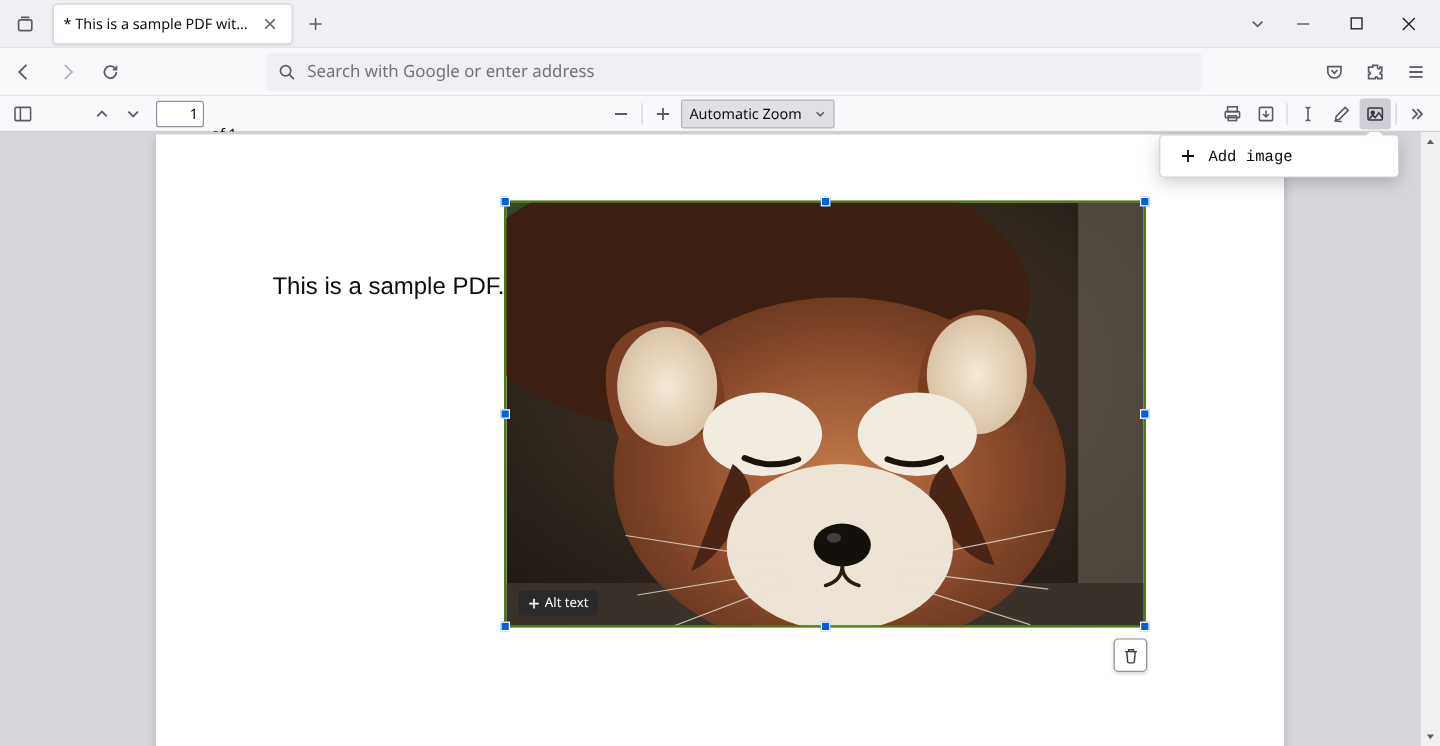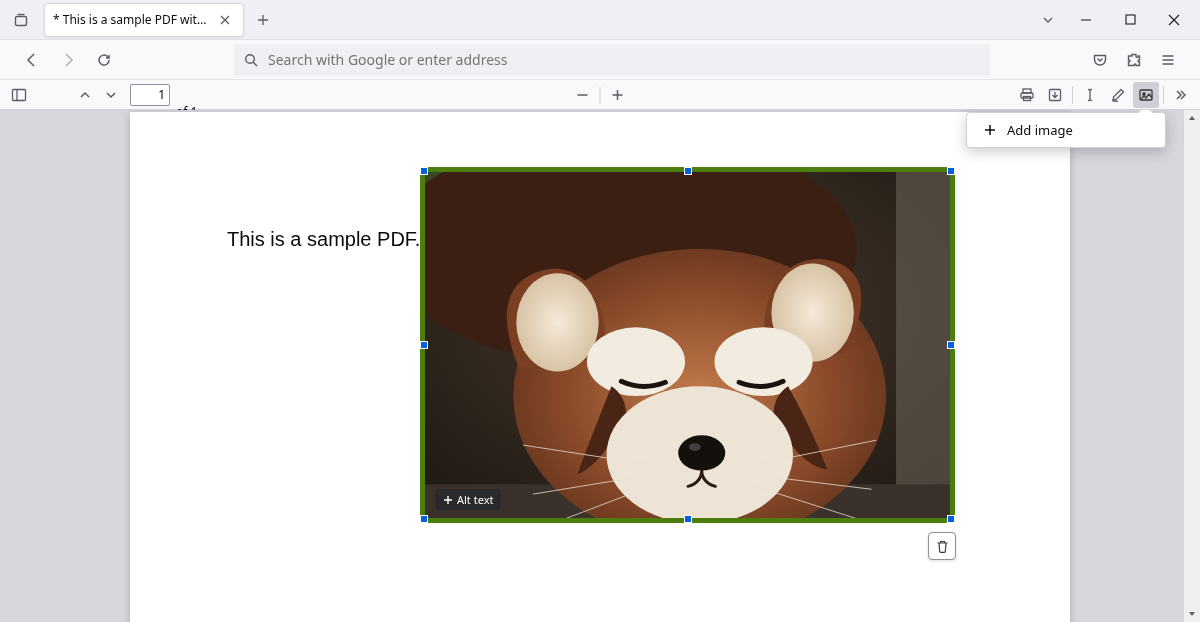--- a/index.html
+++ b/index.html
@@ -11,21 +11,21 @@
   .spaces-btn { width: 34px; height: 32px; display:flex; align-items:center; justify-content:center; border-radius:4px; }
   .tab { height: 34px; width: 200px; margin-left: 6px; background:#fff; border:1px solid #d7d7db; border-radius:4px; display:flex; align-items:center; padding:0 8px; gap:6px; box-shadow:0 1px 2px rgba(0,0,0,0.08); }
   .tab-title { flex:1; white-space:nowrap; overflow:hidden; text-overflow:ellipsis; font-size:12px; }
   .tab-close { width:20px;height:20px;display:flex;align-items:center;justify-content:center;border-radius:3px;color:#5b5b66; }
   .newtab { width:30px;height:30px;display:flex;align-items:center;justify-content:center;margin-left:4px;border-radius:4px;color:#5b5b66; }
   .win-controls { margin-left:auto; display:flex; align-items:center; gap:0; }
   .win-btn { width:44px;height:36px;display:flex;align-items:center;justify-content:center;color:#1c1b22; }
   .tabs-chevron { width:32px;height:30px;display:flex;align-items:center;justify-content:center;color:#5b5b66; }
 
   
-  .navbar { height: 40px; background:#f9f9fb; display:flex;align-items:center; padding:0 16px; gap:4px; border-bottom:1px solid #e3e3e8; }
+  .navbar { height: 40px; background:#f9f9fb; display:flex;align-items:center; padding:0 4px; gap:4px; border-bottom:1px solid #e3e3e8; }
   .nav-btn { width:32px;height:32px;display:flex;align-items:center;justify-content:center;border-radius:4px;color:#5b5b66; }
   .nav-btn.disabled { color:#b1b1b9; }
   .urlbar { flex:1; height:32px; margin:0 90px 0 110px; background:#f0f0f4; border-radius:4px; display:flex; align-items:center; padding:0 10px; gap:10px; color:#5b5b66; }
   .urlbar-text { font-size:14px; color:#737373; }
   .right-btns { display:flex; align-items:center; gap:2px; }
 
   
   .pdfbar { height:30px; background:#f9f9fb; border-bottom:1px solid #cfcfd8; display:flex; align-items:center; position:relative; padding:0 6px; }
   .pdf-btn { width:26px;height:26px;display:flex;align-items:center;justify-content:center;border-radius:3px;color:#5b5b66; }
   .pdf-btn.active { background:#cfcfd8; }
@@ -37,31 +37,31 @@
   .zoom-select .chev { position:absolute; right:6px; }
   .right-group { margin-left:auto; display:flex; align-items:center; gap:2px; }
 
   
   .viewer { position:relative; width:100%; height:calc(622px - 40px - 40px - 30px); background:#d6d6dc; overflow:hidden; }
   .scrollbar-track { position:absolute; right:0; top:0; width:16px; height:100%; background:#f0f0f0; }
   .scroll-up,.scroll-down { width:16px;height:16px;display:flex;align-items:center;justify-content:center;color:#606060; }
   .scroll-down { position:absolute; bottom:0; }
   .page { position:absolute; left:130px; top:2px; width:940px; height:760px; background:#fff; box-shadow:0 2px 8px rgba(0,0,0,0.2); }
   .body-text { position:absolute; left:97px; top:116px; font-family:Liberation Sans, sans-serif; font-size:20px; }
-  .img-wrap { position:absolute; left:290px; top:55px; width:535px; height:356px; border:5px solid #4d7c0f; }
+  .img-wrap { position:absolute; left:290px; top:55px; width:535px; height:356px; border:2px solid #4d7c0f; }
   .panda { width:100%; height:100%; }
   .handle { position:absolute; width:8px; height:8px; background:#0060df; border:1px solid #fff; }
   .h-tl { left:-5px; top:-5px; } .h-tm { left:calc(50% - 4px); top:-5px; } .h-tr { right:-5px; top:-5px; }
   .h-ml { left:-5px; top:calc(50% - 4px);} .h-mr { right:-5px; top:calc(50% - 4px);}
   .h-bl { left:-5px; bottom:-5px; } .h-bm { left:calc(50% - 4px); bottom:-5px; } .h-br { right:-5px; bottom:-5px; }
   .alt-pill { position:absolute; left:10px; bottom:8px; background:rgba(40,40,44,0.85); color:#fff; font-size:11px; padding:3px 8px; border-radius:3px; display:flex; align-items:center; gap:4px; }
   .trash { position:absolute; left:798px; top:420px; width:28px; height:28px; border:1px solid #8f8f9d; border-radius:4px; background:#fff; display:flex;align-items:center;justify-content:center; box-shadow:0 1px 3px rgba(0,0,0,.15);}
 
   
-  .popover { position:absolute; right:34px; top:2px; background:#fff; border:1px solid #cfcfd8; border-radius:4px; box-shadow:0 4px 14px rgba(0,0,0,0.2); padding:6px 16px; display:flex; align-items:center; gap:10px; z-index:20; width:200px; height:36px;}
+  .popover { position:absolute; right:34px; top:2px; background:#fff; border:1px solid #cfcfd8; border-radius:4px; box-shadow:0 4px 14px rgba(0,0,0,0.2); padding:6px 16px; display:flex; align-items:center; gap:10px; z-index:20; width:200px; height:36px;font-family:Liberation Mono, monospace;}
   .popover::before { content:""; position:absolute; top:-6px; right:14px; width:10px;height:10px; background:#fff; border-left:1px solid #cfcfd8; border-top:1px solid #cfcfd8; transform:rotate(45deg); }
 </style>
 </head>
 <body>
 
 <div class="tabstrip">
   <div class="spaces-btn">
     <svg width="16" height="16" viewBox="0 0 16 16" fill="none" stroke="#5b5b66" stroke-width="1.4">
         <rect x="2.5" y="4.5" width="11" height="9" rx="1.5"></rect>
         <path d="M4.5 2.5h7"></path>
@@ -172,20 +172,26 @@
   <div class="center-group">
     <div class="pdf-btn">
       <svg width="16" height="16" viewBox="0 0 16 16" stroke="#5b5b66" stroke-width="1.5">
           <path d="M3 8h10"></path>
         </svg>
     </div>
     <div class="vsep"></div>
     <div class="pdf-btn">
       <svg width="16" height="16" viewBox="0 0 16 16" stroke="#5b5b66" stroke-width="1.5">
           <path d="M8 3v10M3 8h10"></path>
+        </svg>
+    </div>
+    <div class="zoom-select">
+      <span>Automatic Zoom</span>
+      <svg class="chev" width="10" height="10" viewBox="0 0 10 10" stroke="#5b5b66" stroke-width="1.3" fill="none">
+          <path d="M2 3.5L5 6.5 8 3.5"></path>
         </svg>
     </div>
   </div>
 
   <div class="right-group">
     <div class="pdf-btn">
       <svg width="16" height="16" viewBox="0 0 16 16" stroke="#5b5b66" stroke-width="1.3" fill="none">
           <rect x="4" y="2" width="8" height="4"></rect>
           <rect x="2" y="6" width="12" height="5" rx="1"></rect>
           <rect x="4.5" y="9.5" width="7" height="4"></rect>

